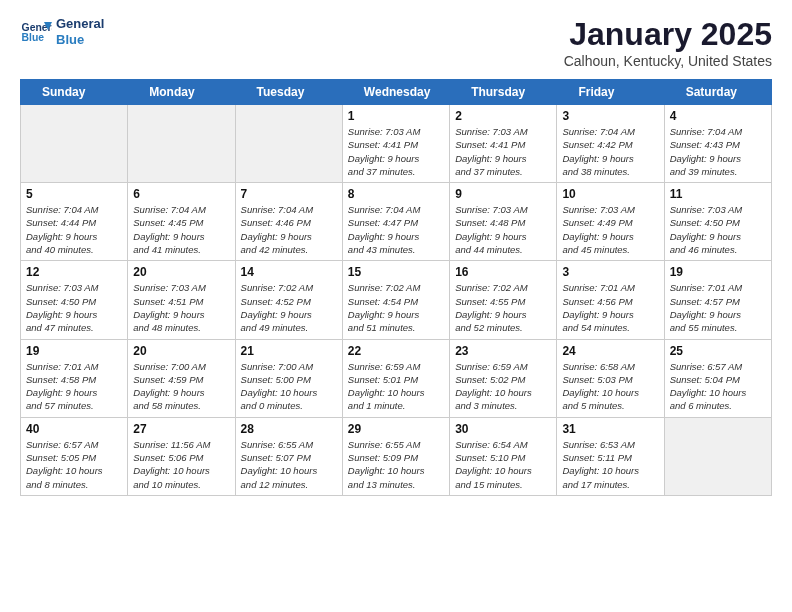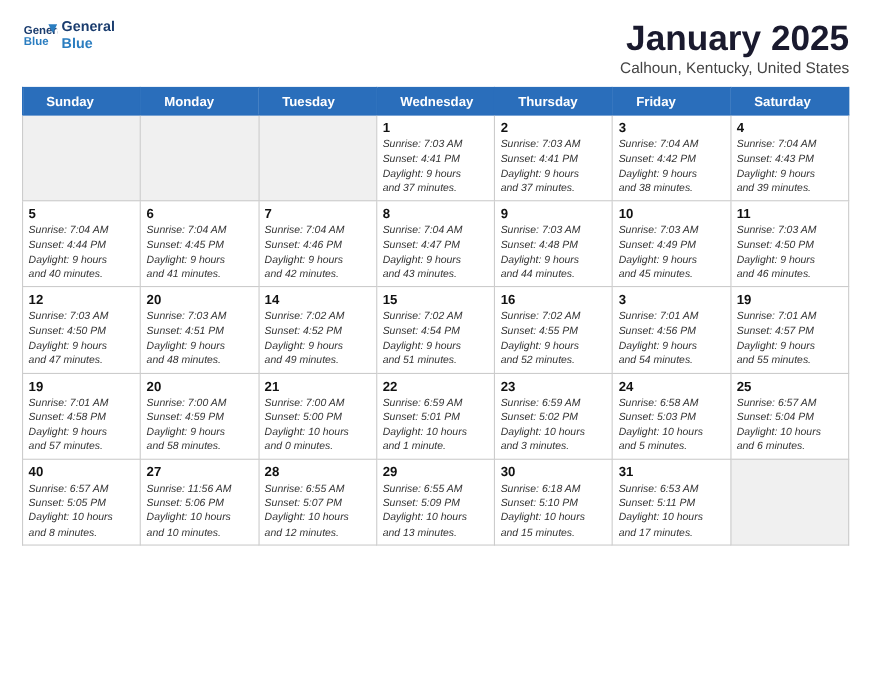--- a/index.html
+++ b/index.html
@@ -328,21 +328,21 @@
           </td>
           <td>
             <span class="day-number">29</span>
             <div class="day-info" style="white-space: pre-line;">Sunrise: 6:55 AM
 Sunset: 5:09 PM
 Daylight: 10 hours
 and 13 minutes.</div>
           </td>
           <td>
             <span class="day-number">30</span>
-            <div class="day-info" style="white-space: pre-line;">Sunrise: 6:18 AM
+            <div class="day-info" style="white-space: pre-line;">Sunrise: 6:54 AM
 Sunset: 5:10 PM
 Daylight: 10 hours
 and 15 minutes.</div>
           </td>
           <td>
             <span class="day-number">31</span>
             <div class="day-info" style="white-space: pre-line;">Sunrise: 6:53 AM
 Sunset: 5:11 PM
 Daylight: 10 hours
 and 17 minutes.</div>

